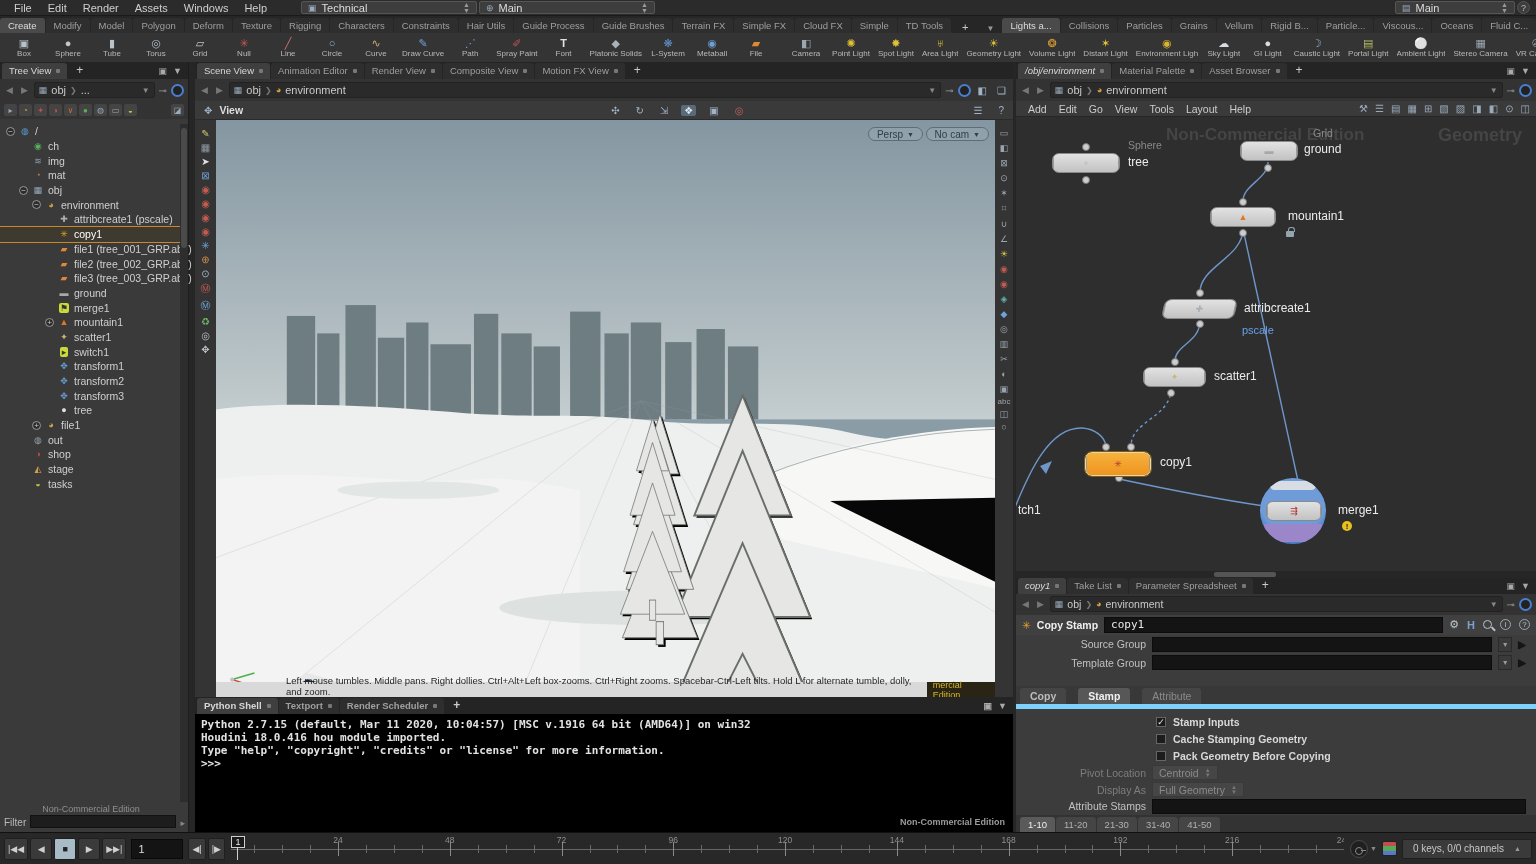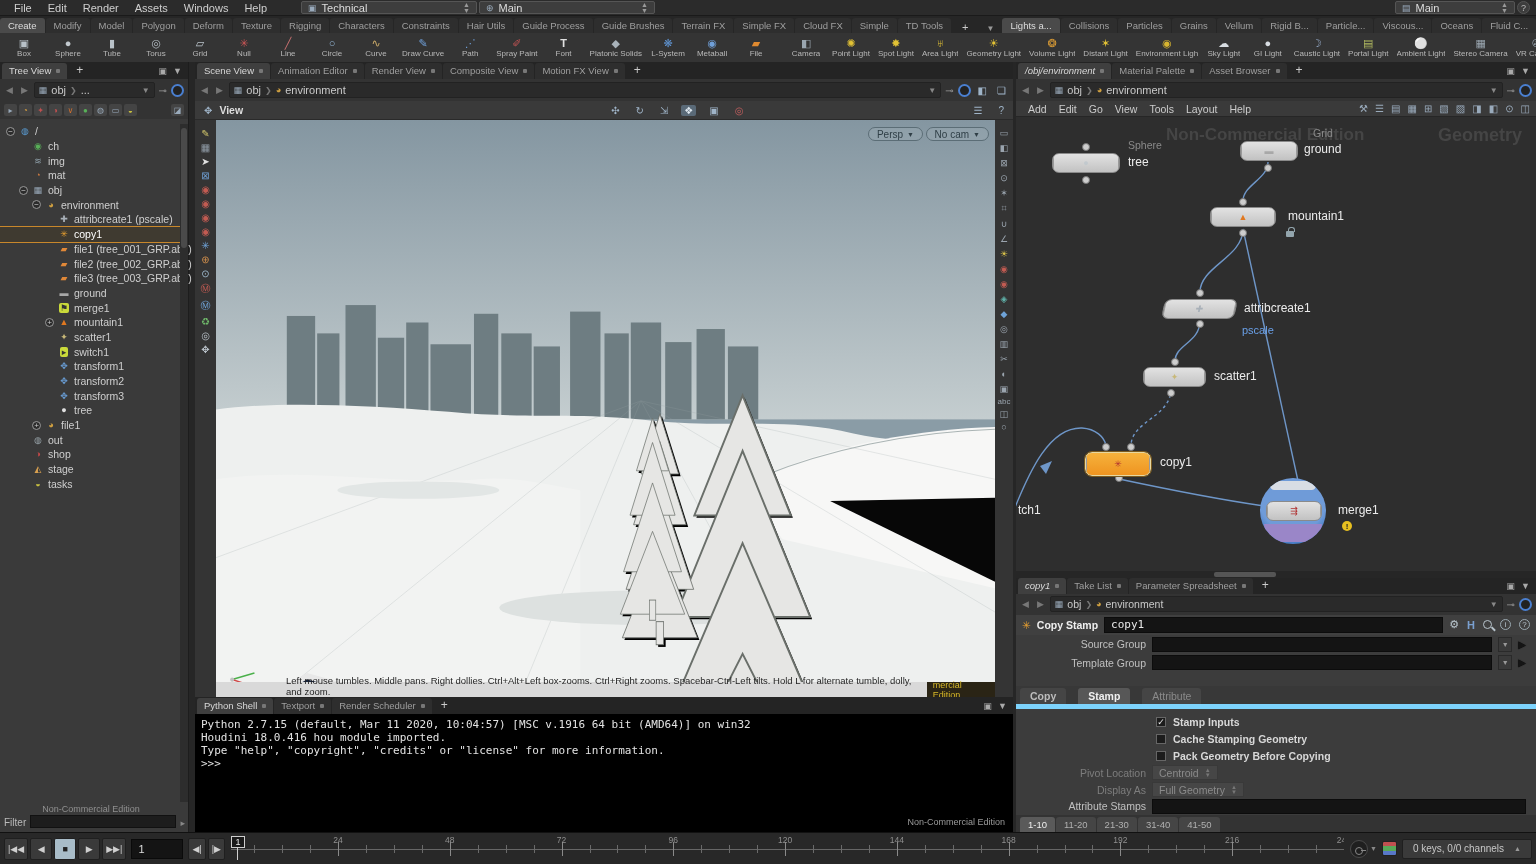--- a/index.html
+++ b/index.html
@@ -125,21 +125,21 @@
 .scenebody{flex:1;display:flex;min-height:0;}
 .lstrip,.rstrip{width:21px;background:#343434;display:flex;flex-direction:column;align-items:center;gap:3px;padding-top:8px;font-size:10px;overflow:hidden;}
 .rstrip{width:18px;font-size:9px;}
 .viewport{flex:1;position:relative;background:#8a9ca6;overflow:hidden;}
 .viewport svg.scene{position:absolute;inset:0;width:100%;height:100%;}
 .campill{position:absolute;top:7px;height:14px;border:1px solid #5b6d76;border-radius:8px;color:#2f3e46;font-size:10px;display:flex;align-items:center;gap:4px;padding:0 8px;background:rgba(255,255,255,0.08);}
 .helpbar{position:absolute;left:0;right:0;bottom:0;height:15px;background:#d9d9d9;color:#1f1f1f;font-size:9.5px;display:flex;align-items:flex-end;padding-left:70px;}
 .helpbar .clip{margin-left:auto;background:#2a2415;color:#d8b92a;height:15px;display:flex;align-items:center;padding:0 6px;font-size:9px;}
 
 
-.shellpane{left:195px;top:697px;width:818px;height:135px;display:flex;flex-direction:column;background:#3a3a3a;}
+.shellpane{left:195px;top:697px;width:818px;height:135px;display:flex;flex-direction:column;background:#3a3a3a;font-weight:bold;}
 .console{flex:1;background:#000;font-family:"DejaVu Sans Mono",monospace;font-size:11px;color:#e2e2e2;padding:4px 6px;position:relative;line-height:13px;}
 .console .ed{position:absolute;right:8px;bottom:3px;color:#9a9a9a;font-size:9px;font-family:"Liberation Sans",sans-serif;}
 
 
 .netpane{left:1016px;top:62px;width:520px;height:516px;display:flex;flex-direction:column;background:#2e2e2e;}
 .netmenu{height:16px;background:#3a3a3a;display:flex;align-items:center;gap:2px;padding:0 6px;border-bottom:1px solid #262626;}
 .netmenu .m{padding:0 6px;font-size:10.5px;color:#ccc;}
 .netmenu .ics{margin-left:auto;display:flex;gap:7px;color:#9ab;font-size:10px;}
 .netcanvas{flex:1;position:relative;overflow:hidden;}
 .wm{position:absolute;font-weight:bold;color:#454545;}

